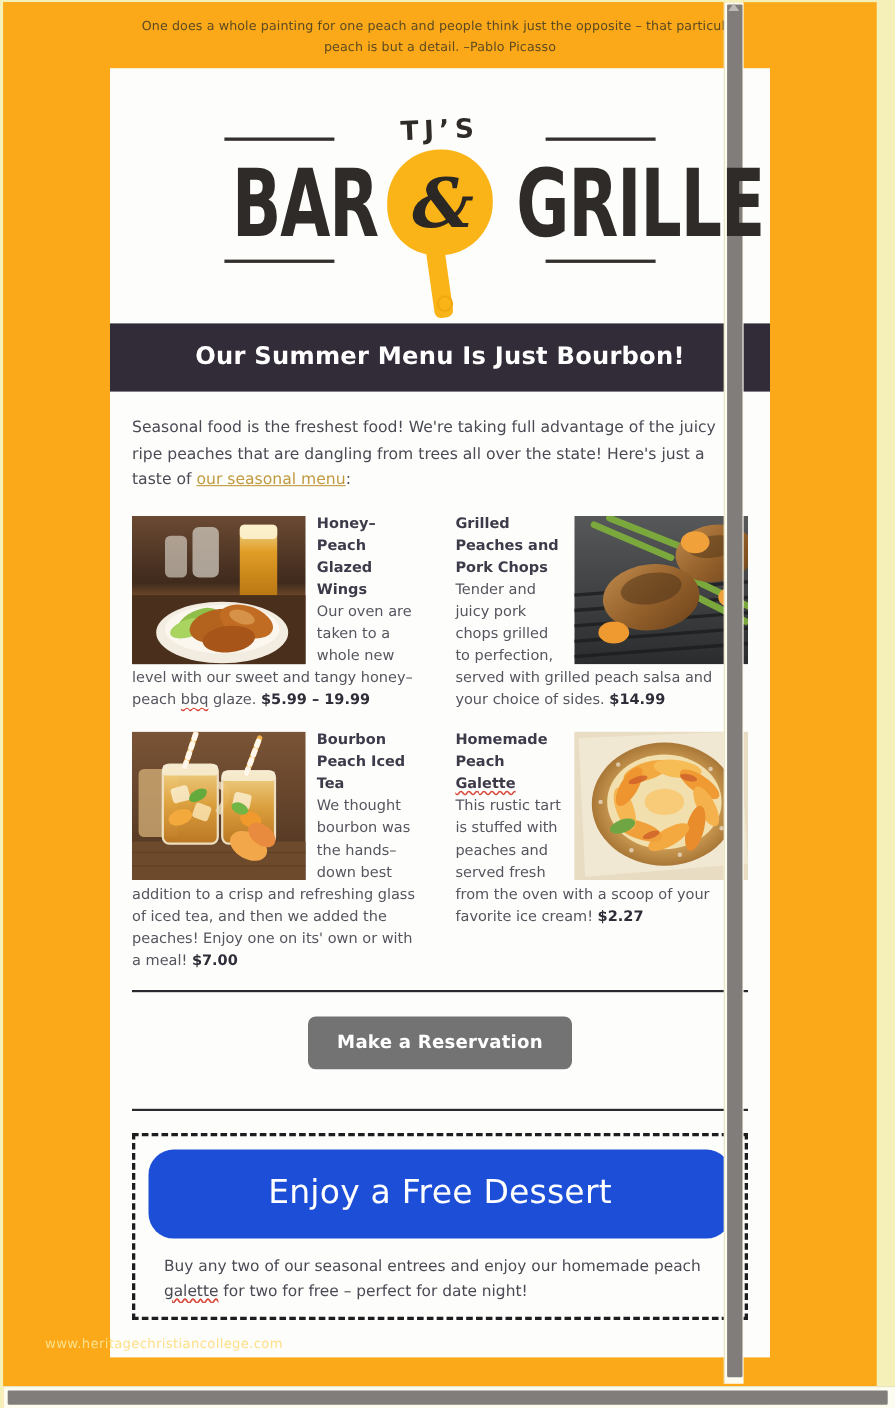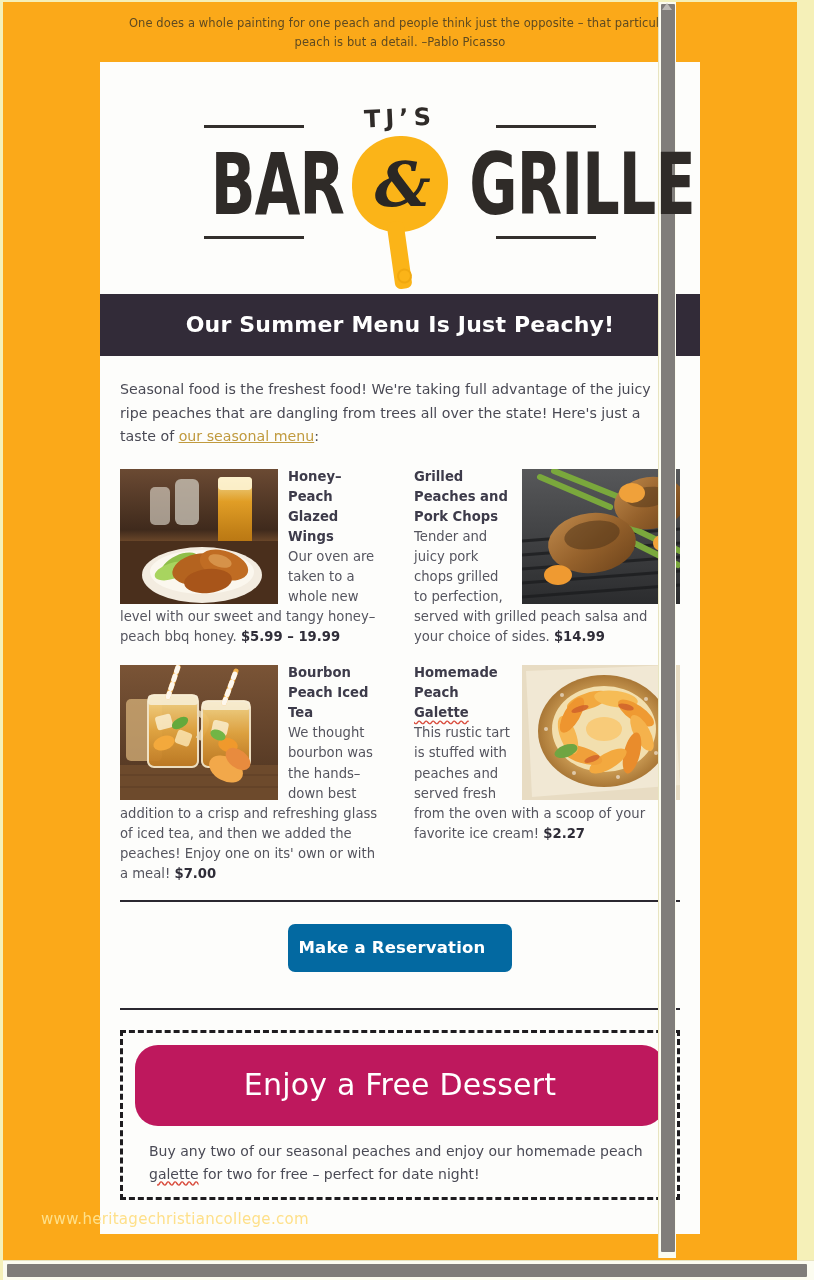--- a/index.html
+++ b/index.html
@@ -85,21 +85,21 @@
     line-height: 1.65;
     color: #5e4a21;
     letter-spacing: 0.1px;
   }
 
   
   #watermark {
     position: absolute;
     left: 38px;
     bottom: 32px;
-    font-size: 15px;
+    font-size: 12px;
     color: #fee08a;
     letter-spacing: 0.3px;
     white-space: nowrap;
     margin-top: 18px;
   }
 
   
   #card {
     width: 600px;
     margin: 0 auto;
@@ -262,20 +262,21 @@
     text-decoration-style: wavy;
     text-decoration-color: #d84b3c;
     text-underline-offset: 2px;
   }
   .dish-desc {
     font-size: 13.2px;
     color: #55555f;
     line-height: 1.52;
   }
   .dish-desc .misspelled {
+    text-decoration: underline;
     text-decoration-style: wavy;
     text-decoration-color: #d84b3c;
     text-underline-offset: 2px;
   }
   .dish-price {
     font-weight: bold;
     color: #2f2d38;
     white-space: nowrap;
     text-align: right;
   }
@@ -285,40 +286,40 @@
     height: 0;
     border-top: 2px solid #2b2830;
     margin: 12px 0 0 0;
   }
   #cta-wrap {
     text-align: center;
     padding: 22px 0 24px 0;
   }
   #cta-button {
     display: inline-block;
-    background: #0369a1;
+    background: #737373;
     color: #ffffff;
     font-size: 16.5px;
     font-weight: bold;
-    padding: 14px 26px 15px 10px;
+    padding: 14px 26px 15px 26px;
     border-radius: 7px;
     border: none;
     cursor: pointer;
     font-family: inherit;
     letter-spacing: 0.2px;
   }
 
   
   #coupon-wrap { padding: 20px 0 26px 0; }
   #coupon {
     border: 3px dashed #1e1c1f;
     padding: 12px;
   }
   #coupon-banner {
-    background: #be185d;
+    background: #1d4ed8;
     color: #ffffff;
     text-align: center;
     font-size: 30px;
     padding: 22px 10px 24px 10px;
     letter-spacing: 0.2px;
     border-radius: 23px;
   }
   .coupon-text {
     font-size: 14px;
     line-height: 1.62;
@@ -357,21 +358,21 @@
 
           <div id="skillet"></div>
           <div id="skillet-handle"></div>
 
           <div id="logo-main">
             <span class="logo-word">BAR</span><span id="logo-amp">&amp;</span><span class="logo-word">GRILLE</span>
           </div>
         </div>
       </div>
 
-      <div id="headline">Our Summer Menu Is Just Peachy!</div>
+      <div id="headline">Our Summer Menu Is Just Bourbon!</div>
 
       <div id="body">
 
         <p id="intro"><span>Seasonal food is the freshest food! We're taking full advantage of the juicy ripe peaches that are dangling from trees all over the state! Here's just a taste of </span><a href="#">our seasonal menu</a><span>:</span></p>
 
         <div class="menu-row clearfix">
 
           <div class="menu-col">
             <div class="dish-figure">
               <svg width="158" height="135" viewBox="0 0 158 135" aria-hidden="true">
@@ -398,21 +399,21 @@
                 <ellipse cx="82" cy="103" rx="52" ry="22" fill="#fbf7ee"></ellipse>
                 <ellipse cx="60" cy="96" rx="20" ry="10" fill="#8fbf49" transform="rotate(-25 60 96)"></ellipse>
                 <ellipse cx="52" cy="102" rx="18" ry="8" fill="#a8d45f" transform="rotate(-18 52 102)"></ellipse>
                 <ellipse cx="78" cy="100" rx="26" ry="15" fill="#b4631f" transform="rotate(-12 78 100)"></ellipse>
                 <ellipse cx="104" cy="96" rx="25" ry="14" fill="#c06c23" transform="rotate(18 104 96)"></ellipse>
                 <ellipse cx="88" cy="112" rx="24" ry="12" fill="#a8551a" transform="rotate(-6 88 112)"></ellipse>
                 <ellipse cx="100" cy="92" rx="12" ry="6" fill="#e0a25a" opacity="0.7" transform="rotate(18 100 92)"></ellipse>
               </svg>
             </div>
             <div class="dish-title">Honey–Peach Glazed Wings</div>
-            <div class="dish-desc"><span>Our oven are taken to a whole new level with our sweet and tangy honey–peach </span><span class="misspelled">bbq</span><span> honey. </span><span class="dish-price">$5.99 – 19.99</span></div>
+            <div class="dish-desc"><span>Our oven are taken to a whole new level with our sweet and tangy honey–peach </span><span class="misspelled">bbq</span><span> glaze. </span><span class="dish-price">$5.99 – 19.99</span></div>
           </div>
 
           <div class="menu-col right">
             <div class="dish-figure">
               <svg width="158" height="135" viewBox="0 0 158 135" aria-hidden="true">
                 <defs>
                   <linearGradient id="grill" x1="0" y1="0" x2="0" y2="1">
                     <stop offset="0" stop-color="#57585a"></stop>
                       <stop offset="1" stop-color="#2b2c2e"></stop>
                   </linearGradient>
@@ -554,21 +555,21 @@
 
         <div class="hr"></div>
         <div id="cta-wrap">
           <button id="cta-button">Make a Reservation</button>
         </div>
         <div class="hr"></div>
 
         <div id="coupon-wrap">
           <div id="coupon">
             <div id="coupon-banner">Enjoy a Free Dessert</div>
-            <p class="coupon-text"><span>Buy any two of our seasonal peaches and enjoy our homemade peach </span><span class="misspelled">galette</span><span> for two for free – perfect for date night!</span></p>
+            <p class="coupon-text"><span>Buy any two of our seasonal entrees and enjoy our homemade peach </span><span class="misspelled">galette</span><span> for two for free – perfect for date night!</span></p>
           </div>
         </div>
 
       </div>
     </div>
 
     <div id="watermark">www.heritagechristiancollege.com</div>
 
   </div>
 

